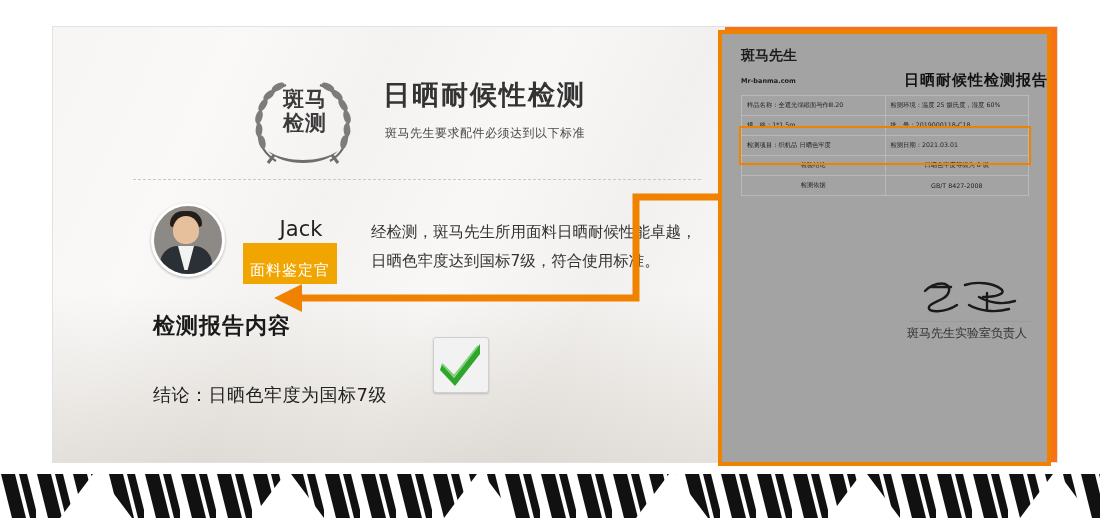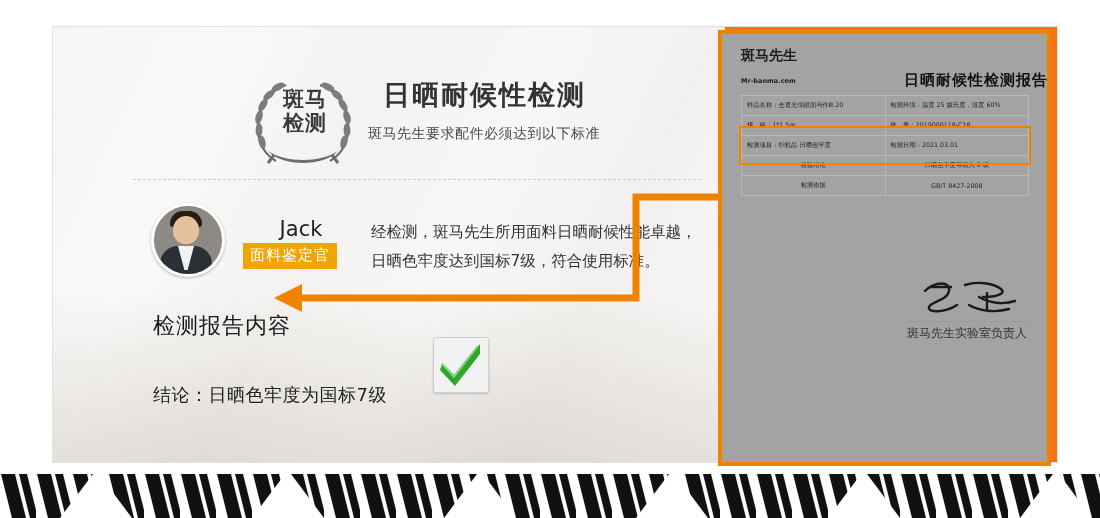--- a/index.html
+++ b/index.html
@@ -64,23 +64,23 @@
     position: absolute; left: 0; top: 0; width: 130px; height: 96px;
   }
   .title-main {
     position: absolute; left: 330px; top: 10px;
     font-family: "DejaVu Sans", sans-serif;
     font-size: 27px; font-weight: bold;
     color: #333333;
     letter-spacing: 2px;
   }
   .title-sub {
-    position: absolute; left: 315px; top: 58px;
-    font-family: "DejaVu Sans", sans-serif;
-    font-size: 14px;
+    position: absolute; left: 332px; top: 58px;
+    font-family: "DejaVu Sans", sans-serif;
+    font-size: 12px;
     color: #4a4a4a;
     letter-spacing: 0.5px;
   }
   .divider {
     position: absolute; left: 80px; top: 152px;
     width: 568px; height: 0;
     border-top: 1px dashed #c9c9c9;
   }
 
   
@@ -119,36 +119,36 @@
     width: 130px; text-align: center;
     font-family: "DejaVu Sans", sans-serif;
     font-size: 21px; font-weight: normal; color: #222;
   }
   .person-role {
     position: absolute; left: 190px; top: 216px;
     background: #f0a500;
     color: #ffffff;
     font-family: "DejaVu Sans", sans-serif;
     font-size: 15px;
-    padding: 3px 7px 4px;
+    padding: 18px 7px 4px;
     letter-spacing: 1px;
   }
   .person-desc {
     position: absolute; left: 318px; top: 191px;
     width: 330px;
     font-family: "DejaVu Sans", sans-serif;
     font-size: 15.5px; line-height: 29px;
     color: #333;
   }
 
   
   .report-title {
     position: absolute; left: 100px; top: 284px;
     font-family: "DejaVu Sans", sans-serif;
-    font-size: 22px; font-weight: normal; color: #1a1a1a;
+    font-size: 22px; font-weight: bold; color: #1a1a1a;
     letter-spacing: 1px;
   }
   .report-line1 {
     position: absolute; left: 100px; top: 327px;
     font-family: "DejaVu Sans", sans-serif;
     font-size: 18px; color: #222; letter-spacing: 0.5px; margin-top: 29px;
   }
   .report-line2 {
     position: absolute; left: 100px; top: 366px;
     font-family: "DejaVu Sans", sans-serif;

